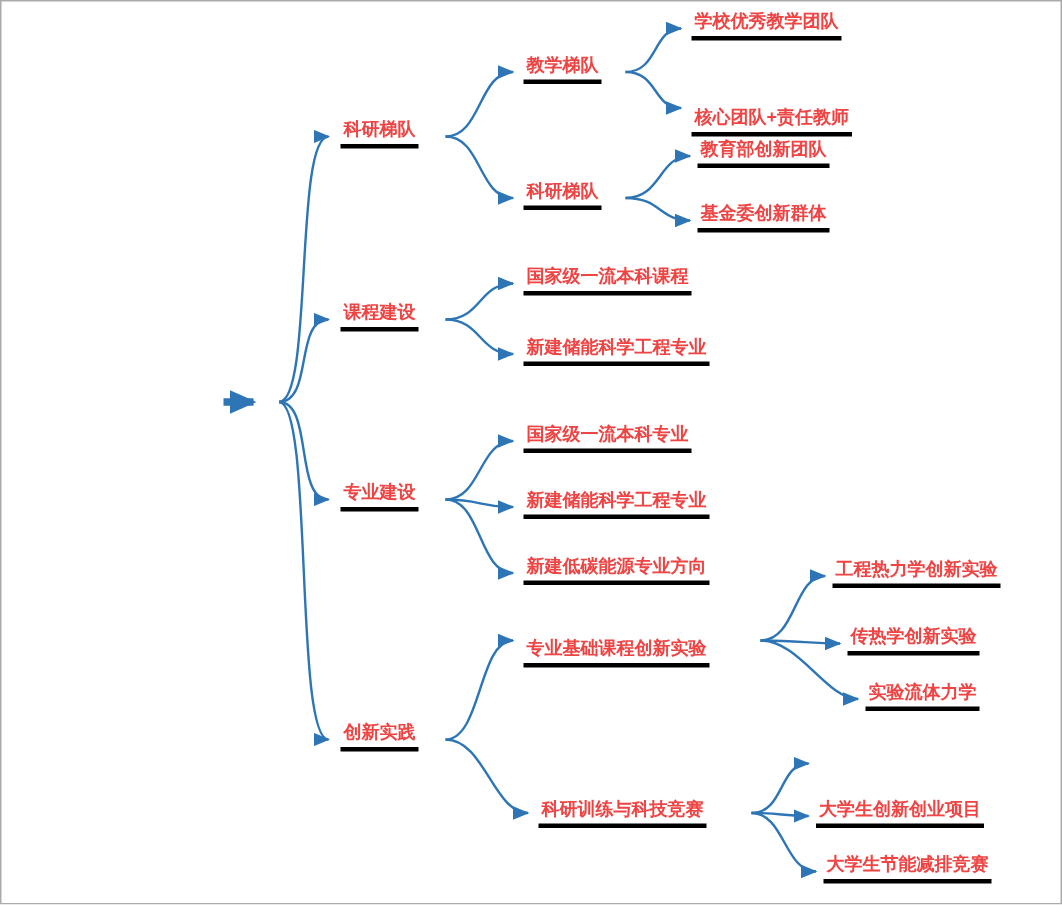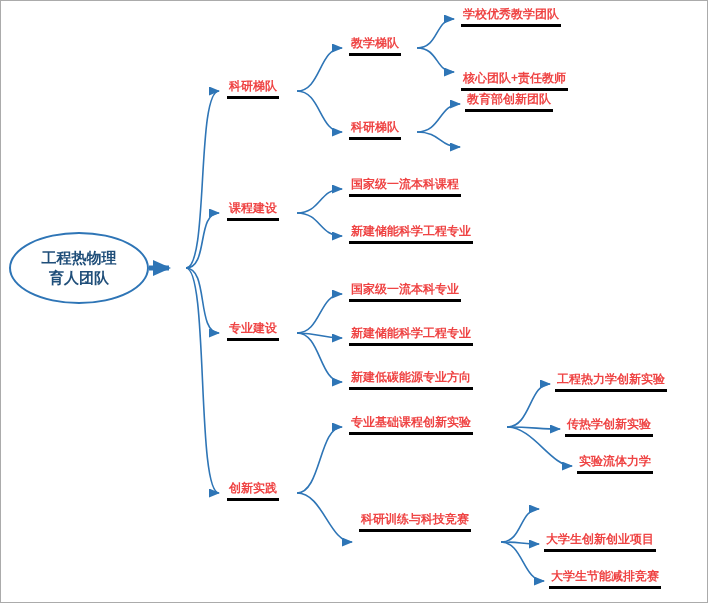--- a/index.html
+++ b/index.html
@@ -94,47 +94,44 @@
 
     <path class="link" d="M 506 426 C 530 426 528 383 549 383" marker-end="url(#arrow)"></path>
     <path class="link" d="M 506 426 C 532 426 538 428 559 428" marker-end="url(#arrow)"></path>
     <path class="link" d="M 506 426 C 532 426 550 465 571 465" marker-end="url(#arrow)"></path>
 
     <path class="link" d="M 500 541 C 522 541 518 508 538 508" marker-end="url(#arrow)"></path>
     <path class="link" d="M 500 541 C 522 541 518 543 538 543" marker-end="url(#arrow)"></path>
     <path class="link" d="M 500 541 C 522 541 522 580 543 580" marker-end="url(#arrow)"></path>
   </svg>
 
-  <div class="root-node">
-    <span>工程热物理</span>
-    <span>育人团队</span>
-  </div>
 
   <div class="node" style="left:226px; top:79px;">科研梯队</div>
   <div class="node" style="left:226px; top:201px;">课程建设</div>
   <div class="node" style="left:226px; top:321px;">专业建设</div>
   <div class="node" style="left:226px; top:481px;">创新实践</div>
 
   <div class="node" style="left:348px; top:36px;">教学梯队</div>
   <div class="node" style="left:348px; top:120px;">科研梯队</div>
 
   <div class="node" style="left:460px; top:7px;">学校优秀教学团队</div>
   <div class="node" style="left:460px; top:60px;margin-top:11px;">核心团队+责任教师</div>
 
   <div class="node" style="left:464px; top:92px;">教育部创新团队</div>
+  <div class="node" style="left:464px; top:135px;">基金委创新群体</div>
 
   <div class="node" style="left:348px; top:177px;">国家级一流本科课程</div>
   <div class="node" style="left:348px; top:224px;">新建储能科学工程专业</div>
 
   <div class="node" style="left:348px; top:282px;">国家级一流本科专业</div>
   <div class="node" style="left:348px; top:326px;">新建储能科学工程专业</div>
   <div class="node" style="left:348px; top:370px;">新建低碳能源专业方向</div>
 
-  <div class="node" style="left:348px; top:415px;">专业基础课程创新实验</div>
-  <div class="node" style="left:358px; top:512px;text-align:right;">科研训练与科技竞赛</div>
+  <div class="node" style="left:348px; top:425px;">专业基础课程创新实验</div>
+  <div class="node" style="left:358px; top:532px;text-align:right;">科研训练与科技竞赛</div>
 
   <div class="node" style="left:554px; top:372px;">工程热力学创新实验</div>
   <div class="node" style="left:564px; top:417px;">传热学创新实验</div>
   <div class="node" style="left:576px; top:454px;">实验流体力学</div>
 
   <div class="node" style="left:543px; top:532px;">大学生创新创业项目</div>
   <div class="node" style="left:548px; top:569px;">大学生节能减排竞赛</div>
 
 </div>
 

